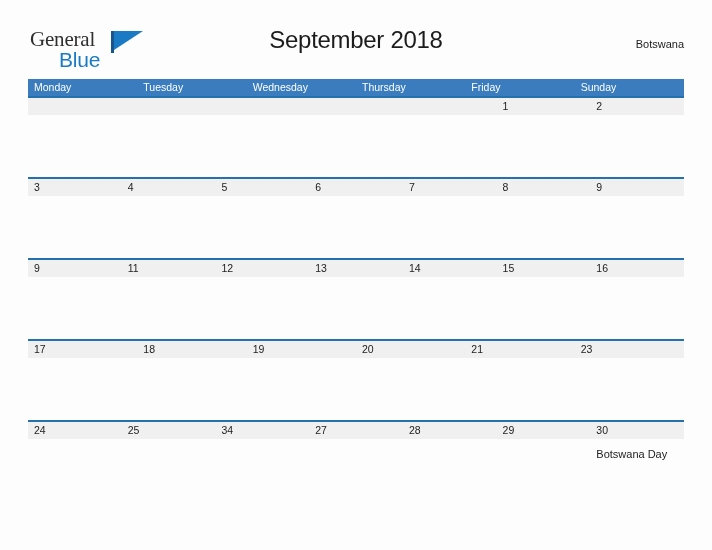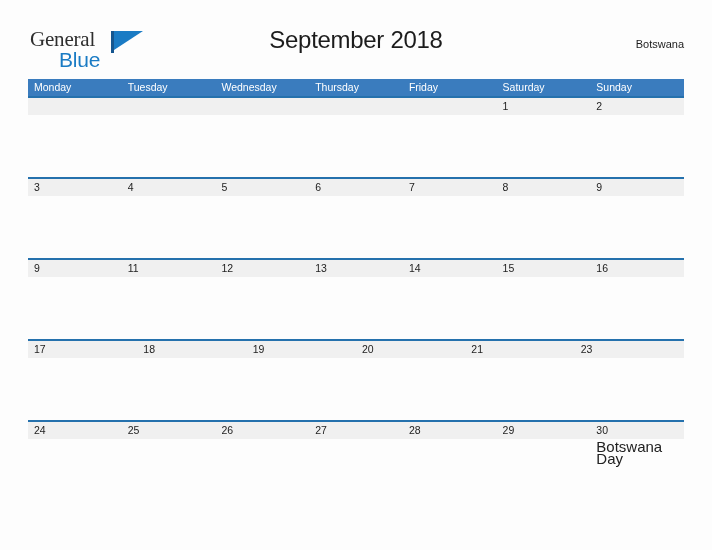--- a/index.html
+++ b/index.html
@@ -155,22 +155,22 @@
   .day-num {
     display: block;
     height: 17px;
     line-height: 17px;
     font-size: 10.5px;
     color: #222222;
     font-family: "Liberation Sans", sans-serif;
   }
   .day-event {
     display: block;
-    margin-top: 2px;
-    font-size: 15px;
+    margin-top: 9px;
+    font-size: 11px;
     line-height: 12px;
     color: #222222;
     font-family: "Liberation Sans", sans-serif;
   }
   .day.empty .day-num { color: transparent; }
 </style>
 </head>
 <body>
 
 <div class="page">
@@ -193,21 +193,20 @@
   </div>
 
   <div class="cal">
 
     <div class="weekdays">
       <div class="weekday">Monday</div>
       <div class="weekday">Tuesday</div>
       <div class="weekday">Wednesday</div>
       <div class="weekday">Thursday</div>
       <div class="weekday">Friday</div>
-      <div class="weekday">Saturday</div>
       <div class="weekday">Sunday</div>
     </div>
 
     <div class="week">
       <div class="day empty">
           <span class="day-num"></span>
           <span class="day-event"></span>
         </div>
       <div class="day empty">
           <span class="day-num"></span>
@@ -327,21 +326,21 @@
     <div class="week">
       <div class="day">
           <span class="day-num">24</span>
           <span class="day-event"></span>
         </div>
       <div class="day">
           <span class="day-num">25</span>
           <span class="day-event"></span>
         </div>
       <div class="day">
-          <span class="day-num">26</span>
+          <span class="day-num">34</span>
           <span class="day-event"></span>
         </div>
       <div class="day">
           <span class="day-num">27</span>
           <span class="day-event"></span>
         </div>
       <div class="day">
           <span class="day-num">28</span>
           <span class="day-event"></span>
         </div>

